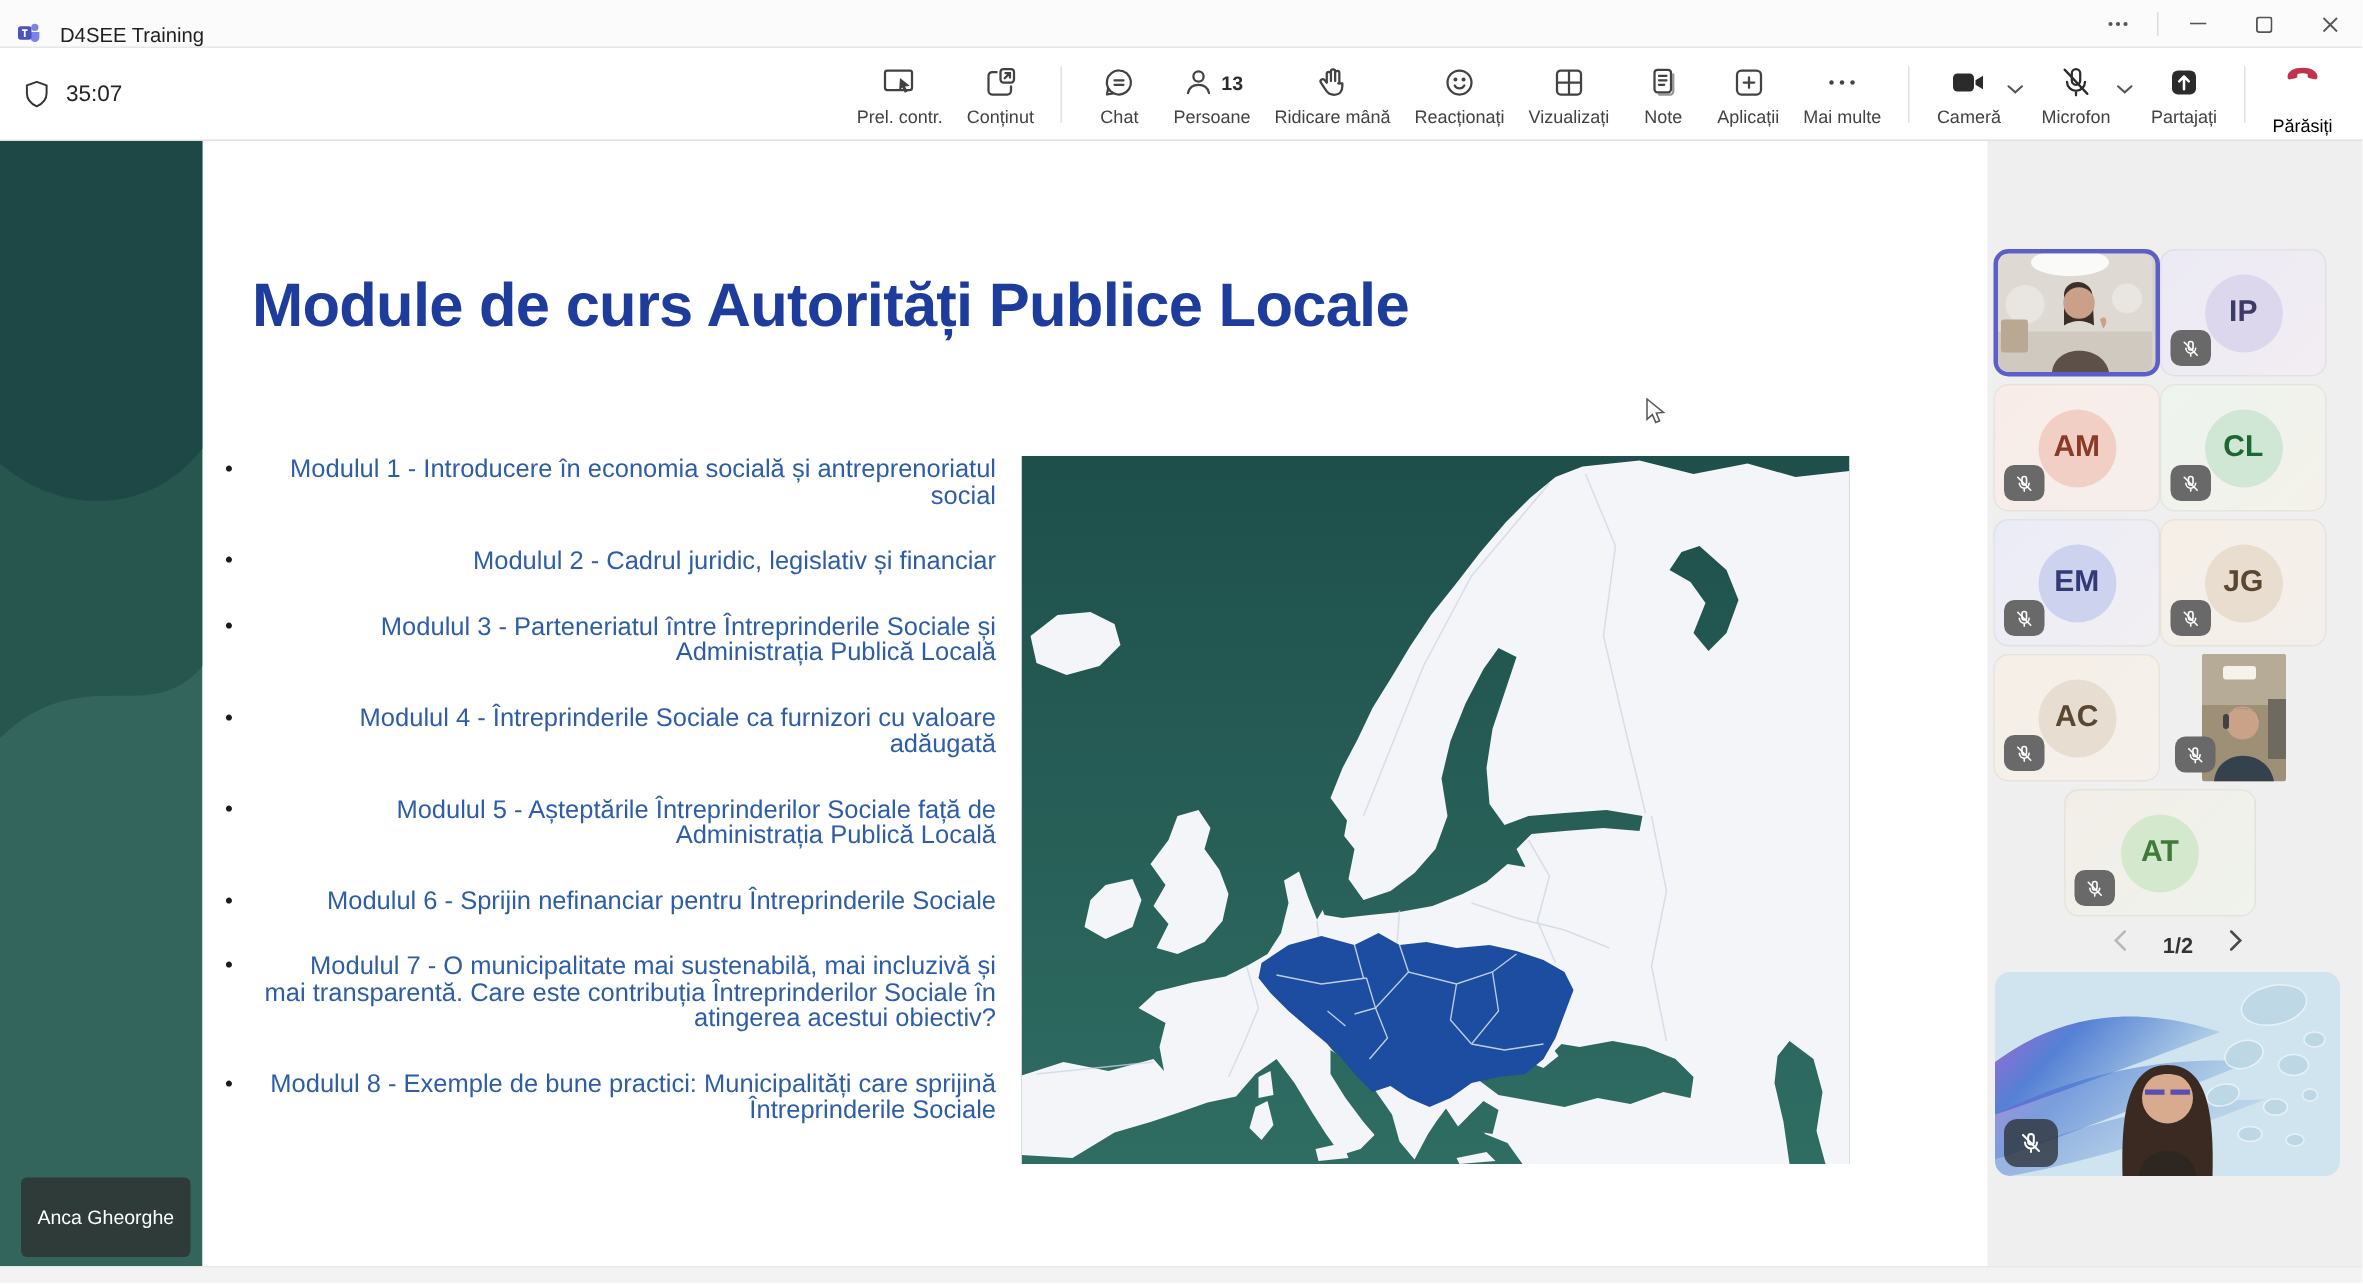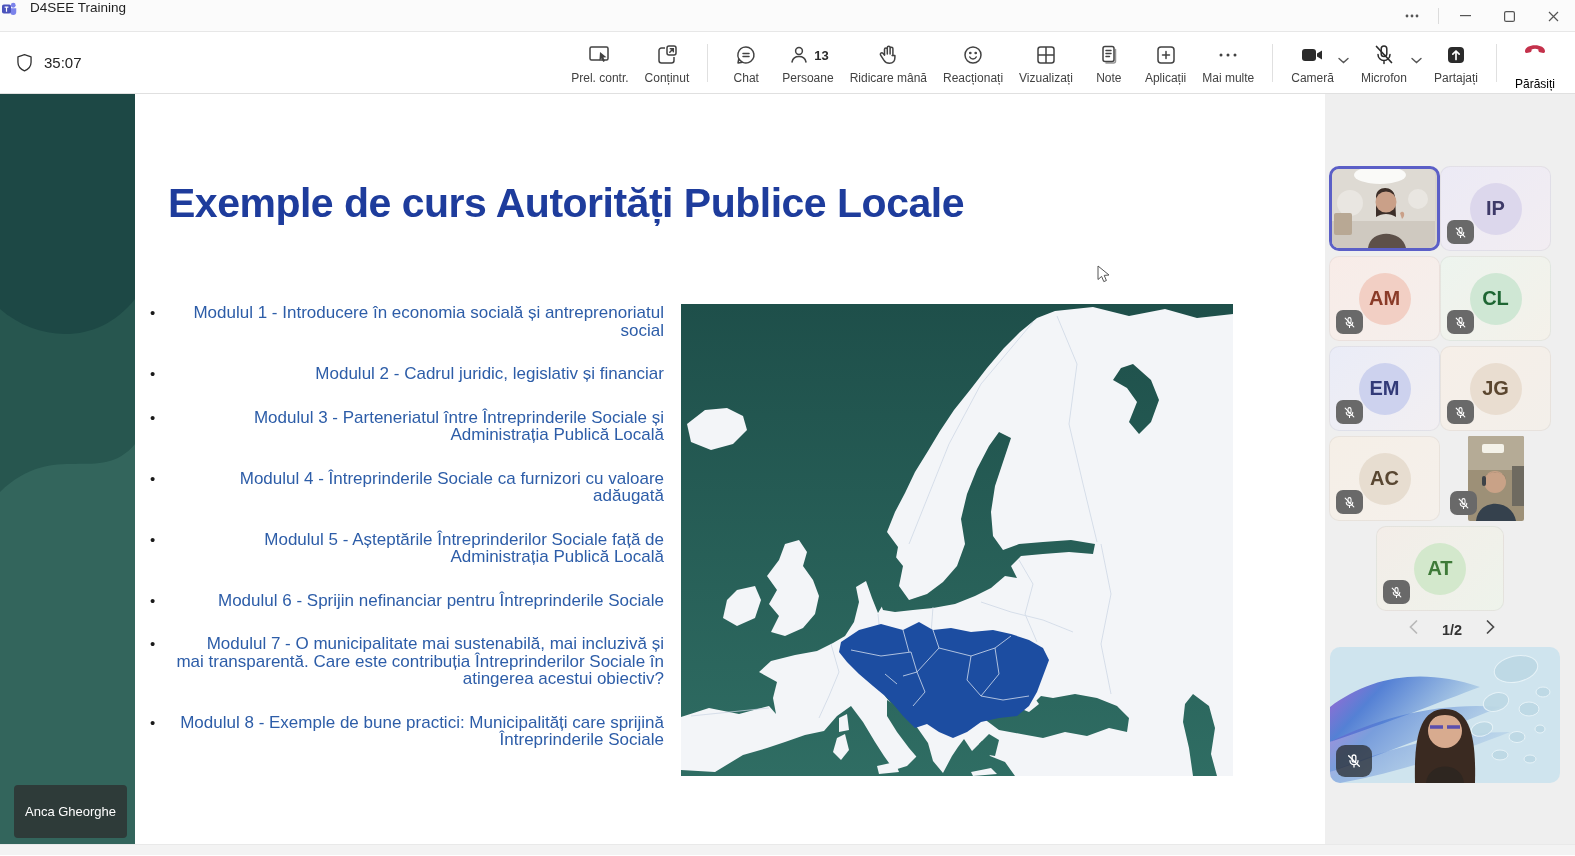--- a/index.html
+++ b/index.html
@@ -1,21 +1,21 @@
 <!DOCTYPE html>
 <html><head>
 <meta charset="utf-8">
 <style>
   * { margin:0; padding:0; box-sizing:border-box; }
   html,body { width:1575px; height:856px; overflow:hidden; background:#fff;
     font-family:"Liberation Sans", sans-serif; -webkit-font-smoothing:antialiased; }
 
   
   .titlebar { height:32px; background:#fbfbfb; border-bottom:1px solid #e7e7e7;
-    display:flex; align-items:flex-start; position:relative; }
+    display:flex; align-items:flex-end; padding-left:10px; position:relative; }
   .app-logo { width:20px; height:18px; display:flex; align-items:center; }
   .win-title { font-size:13.5px; color:#1f1f1f; margin-left:10px; }
   .win-controls { position:absolute; right:0; top:0; height:32px; display:flex; align-items:center; }
   .win-btn { width:44px; height:31px; display:flex; align-items:center; justify-content:center; color:#5c5c5c; cursor:default; }
   .win-divider { width:1px; height:16px; background:#dcdcdc; margin:0 4px; }
 
   
   .toolbar { height:62px; background:#fff; border-bottom:1px solid #e0e0e0;
     display:flex; align-items:center; padding:0 14px 0 14px; }
   .timer { display:flex; align-items:center; gap:9px; font-size:15px; color:#242424; }
@@ -287,21 +287,21 @@
 
   <div class="share">
     <div class="teal-sidebar">
       <svg width="135" height="750" viewBox="0 0 135 750" preserveAspectRatio="none">
         <rect width="135" height="750" fill="#33655c"></rect>
         <path d="M0 0 H135 V350 C100 392 55 345 0 398 V0 Z" fill="#27564f"></path>
         <path d="M0 0 H135 V205 C98 252 38 248 0 215 V0 Z" fill="#1d4845"></path>
       </svg>
     </div>
 
-    <div class="slide-title">Exemple de curs Autorități Publice Locale</div>
+    <div class="slide-title">Module de curs Autorități Publice Locale</div>
 
     <ul class="bullets">
       <li>Modulul 1 - Introducere în economia socială și antreprenoriatul social</li>
       <li>Modulul 2 - Cadrul juridic, legislativ și financiar</li>
       <li>Modulul 3 - Parteneriatul între Întreprinderile Sociale și Administrația Publică Locală</li>
       <li>Modulul 4 - Întreprinderile Sociale ca furnizori cu valoare adăugată</li>
       <li>Modulul 5 - Așteptările Întreprinderilor Sociale față de Administrația Publică Locală</li>
       <li>Modulul 6 - Sprijin nefinanciar pentru Întreprinderile Sociale</li>
       <li>Modulul 7 - O municipalitate mai sustenabilă, mai incluzivă și mai transparentă. Care este contribuția Întreprinderilor Sociale în atingerea acestui obiectiv?</li>
       <li>Modulul 8 - Exemple de bune practici: Municipalități care sprijină Întreprinderile Sociale</li>

